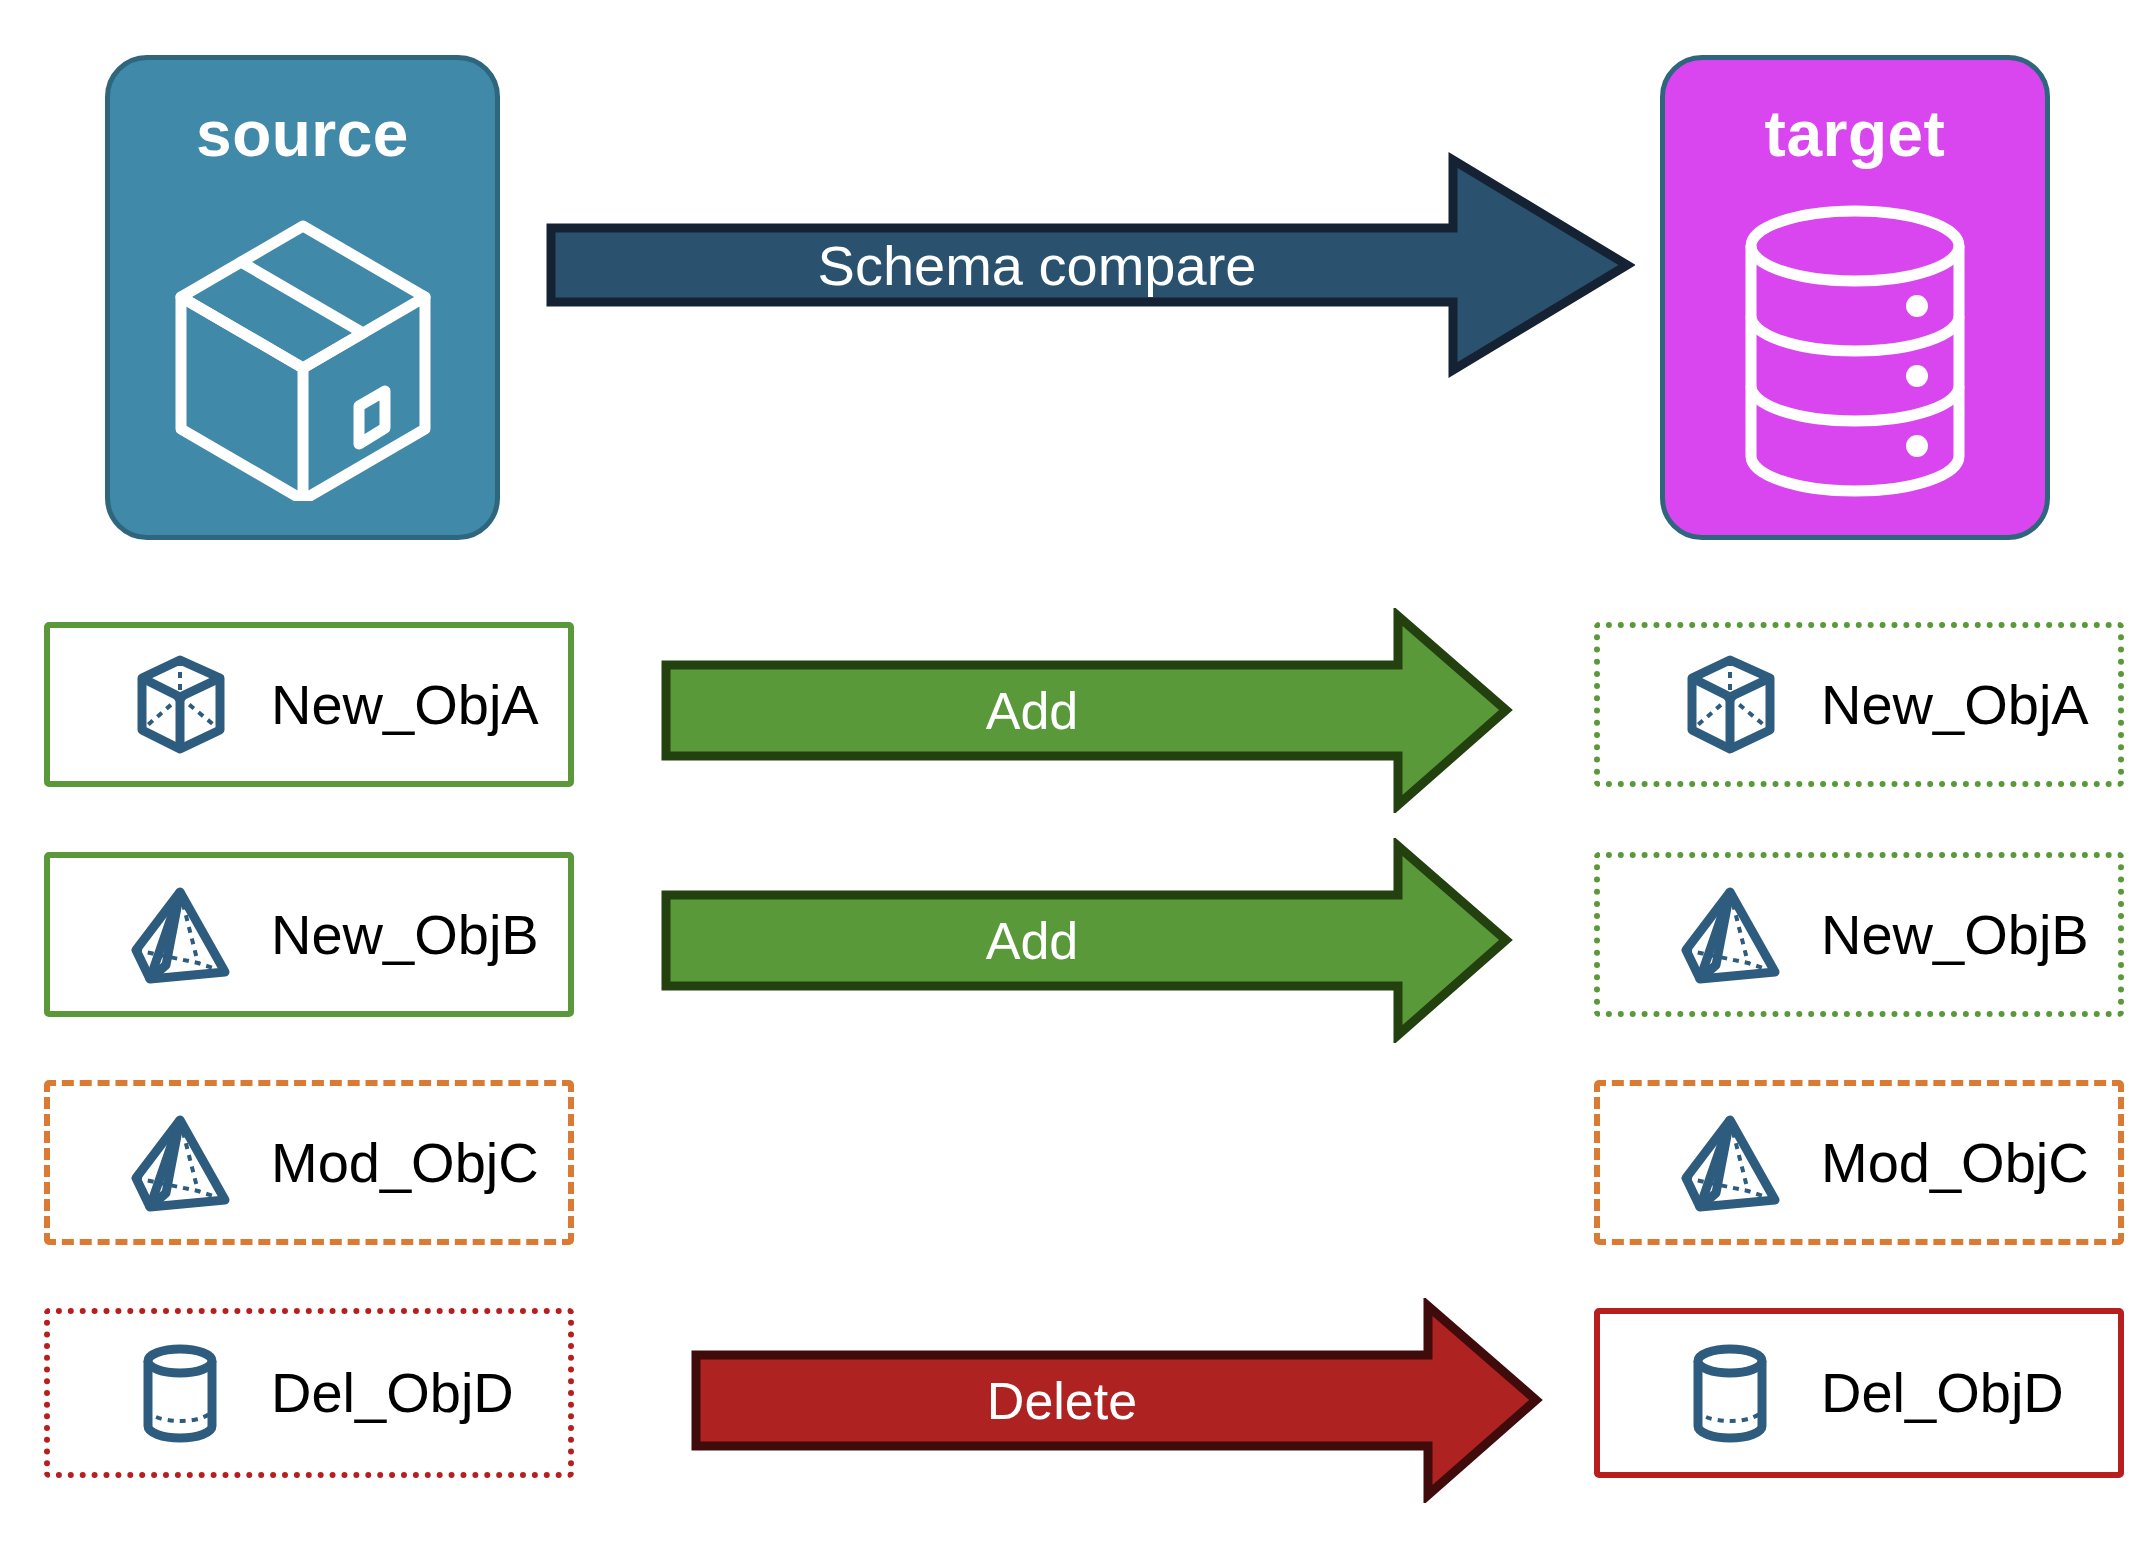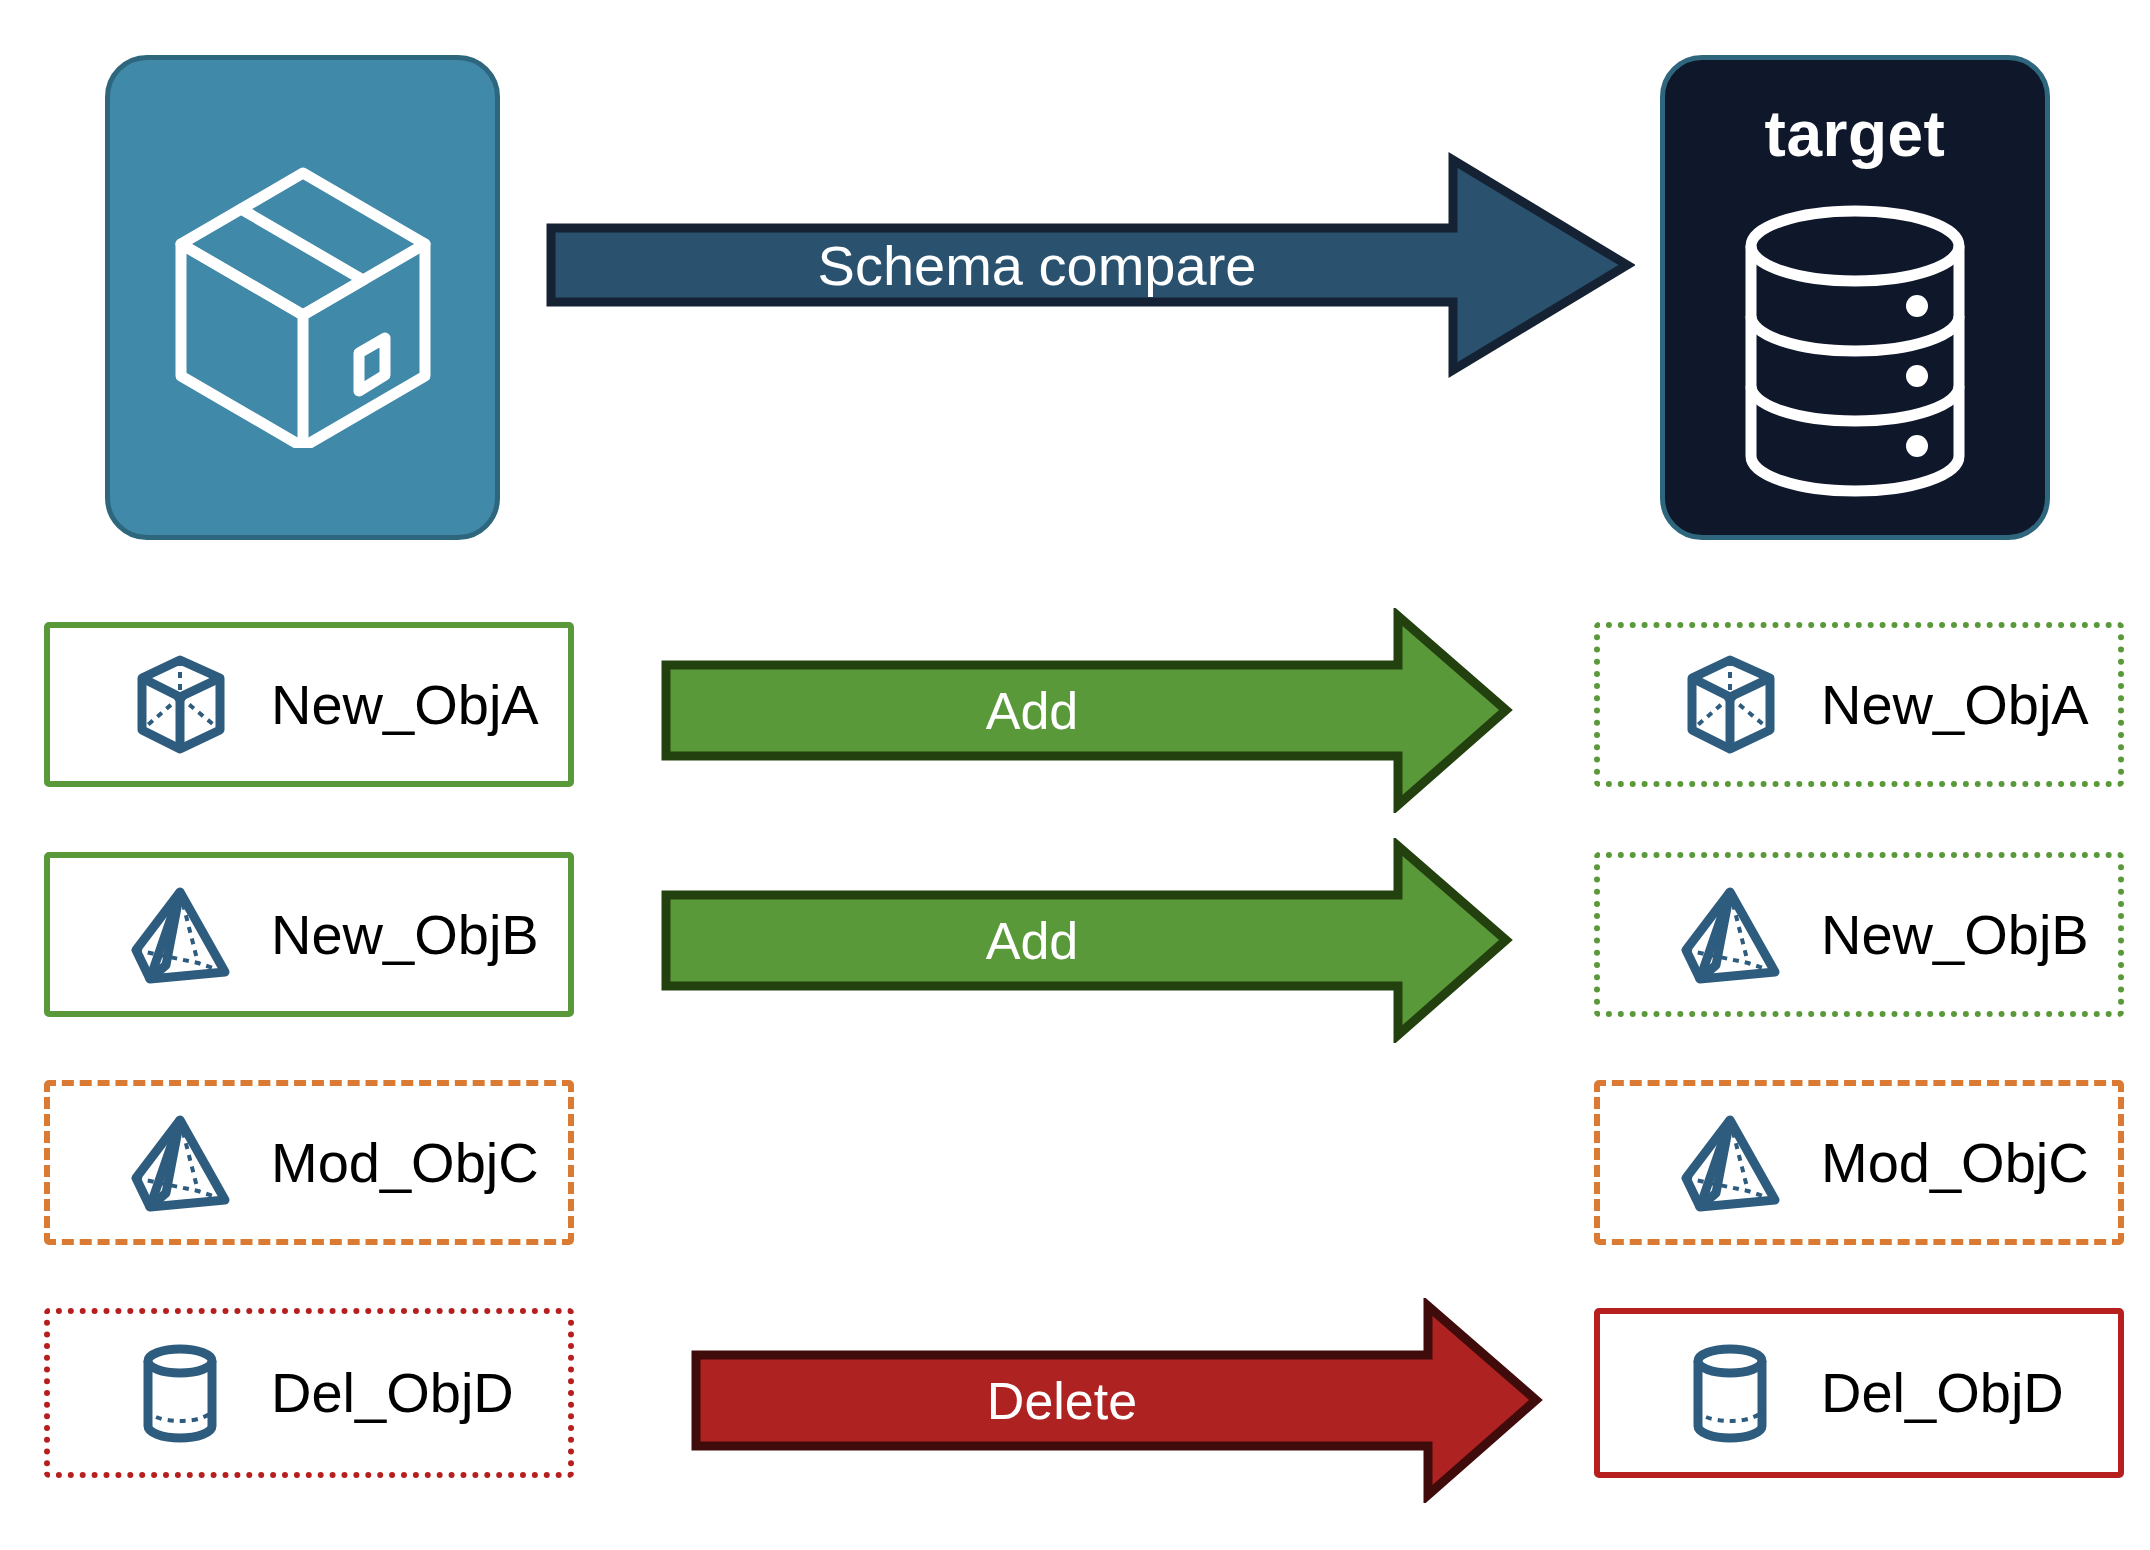--- a/index.html
+++ b/index.html
@@ -56,20 +56,21 @@
   }
 
   .rowarrow{position:absolute;}
 </style>
 </head>
 <body>
 
 <div id="stage">
 
   <div class="endpoint" id="ep-source" style="left: 105px; top: 55px; width: 395px; height: 485px; background: rgb(64, 137, 168); border: 5px solid rgb(46, 102, 125);">
+    <div class="ep-title">source</div>
     <div class="ep-icon">
       <svg width="280" height="300" viewBox="0 0 280 300" aria-hidden="true">
         <g fill="none" stroke="#ffffff" stroke-width="11" stroke-linejoin="round" stroke-linecap="round">
 
           <path d="M140 25 L262 96 L140 167 L18 96 Z"></path>
 
           <path d="M18 96 L18 228 L140 299 L140 167 Z"></path>
 
           <path d="M262 96 L262 228 L140 299"></path>
 
@@ -82,21 +83,21 @@
     </div>
   </div>
 
   <div class="bigarrow" style="left:545px;top:140px;width:1090px;height:250px;">
     <svg width="1090" height="250" viewBox="0 0 1090 250" style="display:block;">
       <polygon points="6,88 908,88 908,20 1082,125 908,230 908,162 6,162" fill="#2a526e" stroke="#152233" stroke-width="9" stroke-linejoin="miter"></polygon>
       <text x="492" y="125" fill="#ffffff" font-family="Liberation Sans, sans-serif" font-size="56" text-anchor="middle" dominant-baseline="central">Schema compare</text>
     </svg>
   </div>
 
-  <div class="endpoint" id="ep-target" style="left: 1660px; top: 55px; width: 390px; height: 485px; background: #0f172a; border: 5px solid rgb(46, 102, 125);">
+  <div class="endpoint" id="ep-target" style="left: 1660px; top: 55px; width: 390px; height: 485px; background: #d946ef; border: 5px solid rgb(46, 102, 125);">
     <div class="ep-title">target</div>
     <div class="ep-icon">
       <svg width="260" height="300" viewBox="0 0 260 300" aria-hidden="true">
         <g fill="none" stroke="#ffffff" stroke-width="11" stroke-linejoin="round">
           <ellipse cx="130" cy="45" rx="104" ry="35"></ellipse>
           <path d="M26 45 L26 255"></path>
           <path d="M234 45 L234 255"></path>
           <path d="M26 255 a104 35 0 0 0 208 0"></path>
           <path d="M26 115 a104 35 0 0 0 208 0"></path>
           <path d="M26 185 a104 35 0 0 0 208 0"></path>

